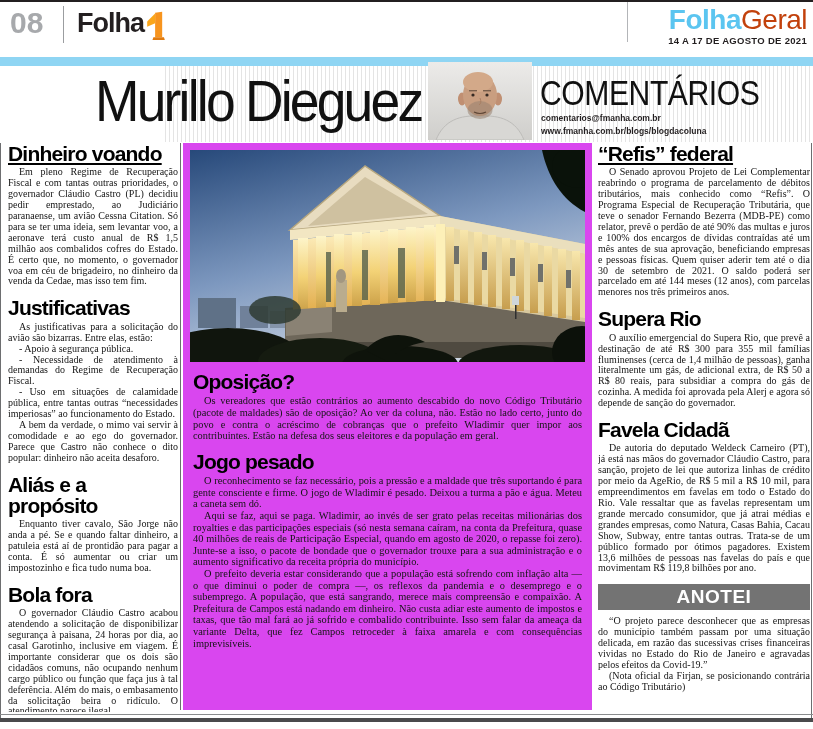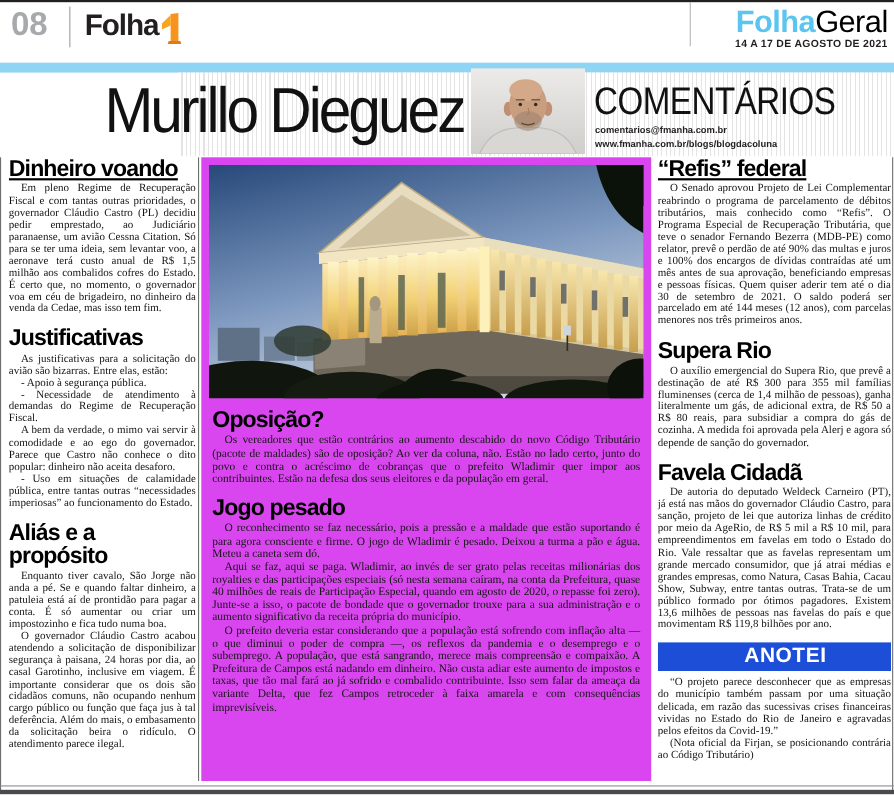--- a/index.html
+++ b/index.html
@@ -8,21 +8,21 @@
   
   .top-rule{position:absolute;left:0;top:0;width:813px;height:2px;background:#231f20;}
   .pageno{position:absolute;left:10px;top:8px;font:700 30px/1 "Liberation Sans",sans-serif;color:#a7a9ac;}
   .hdr-sep1{position:absolute;left:63px;top:6px;width:1px;height:37px;background:#9b9da0;}
   .brand-left{position:absolute;left:77px;top:10px;display:flex;align-items:flex-start;}
   .brand-left .word{font:700 27px/1 "Liberation Sans",sans-serif;color:#231f20;letter-spacing:-1px;}
   .brand-left svg{margin-left:2px;}
   .brand-right{position:absolute;right:6px;top:6px;text-align:right;}
   .brand-right .line1{font:400 28px/1 "Liberation Sans",sans-serif;letter-spacing:-0.5px;}
   .brand-right .blue{color:#5bc5f0;font-weight:700;}
-  .brand-right .grey{color:#000000;}
+  .brand-right .grey{color:#c2410c;}
   .brand-right .date{font:700 9.5px/1.4 "Liberation Sans",sans-serif;color:#231f20;letter-spacing:.3px;}
   .hdr-sep2{position:absolute;left:627px;top:2px;width:1px;height:40px;background:#b3b5b8;}
   .blue-bar{position:absolute;left:0;top:57px;width:813px;height:9px;background:#8fd5f3;}
   
   .masthead{position:absolute;left:162px;top:66px;width:651px;height:76px;
     background:repeating-linear-gradient(90deg,#ffffff 0px,#ffffff 3px,#e4e4e4 3px,#e4e4e4 4px);}
   .columnist-name{position:absolute;left:95px;top:72px;font:400 58px/1 "Liberation Sans",sans-serif;
     color:#111;letter-spacing:-3px;transform:scaleX(.92);transform-origin:left top;white-space:nowrap;}
   .headshot{position:absolute;left:428px;top:62px;width:104px;height:78px;}
   .comentarios{position:absolute;left:540px;top:75px;font:400 35px/1 "Liberation Sans",sans-serif;
@@ -40,21 +40,21 @@
   .panel{position:absolute;left:183px;top:143px;width:409px;height:567px;background:#d946ef;overflow:hidden;}
   .panel-photo{margin:7px 7px 0 7px;width:395px;height:212px;display:block;}
   .panel-text{padding:0 10px;}
   .sec-title{margin:10px 0 3px;font:700 21px/1.02 "Liberation Sans",sans-serif;
     color:#000;letter-spacing:-0.8px;}
   .first .sec-title{margin-top:3px;text-decoration:underline;}
   .panel .sec-title{margin-top:9px;}
   p.body{margin:0;font-size:10px;line-height:10.9px;text-align:justify;text-indent:11px;color:#141414;}
   .panel p.body{font-size:10.4px;line-height:11.6px;}
   
-  .anotei-bar{margin:10px 0 6px;height:26px;background:#1d4ed8;color:#fff;text-align:center;
+  .anotei-bar{margin:10px 0 6px;height:26px;background:#737373;color:#fff;text-align:center;
     font:700 19px/26px "Liberation Sans",sans-serif;letter-spacing:.5px;padding-left:20px;}
 </style>
 </head>
 <body>
 
 <div class="page">
 
   <div class="top-rule"></div>
 
   <div class="pageno">08</div>
@@ -116,28 +116,29 @@
   <div class="col-left">
     <div class="sec first">
       <h2 class="sec-title">Dinheiro voando</h2>
       <p class="body">Em pleno Regime de Recuperação Fiscal e com tantas outras prioridades, o governador Cláudio Castro (PL) decidiu pedir emprestado, ao Judiciário paranaense, um avião Cessna Citation. Só para se ter uma ideia, sem levantar voo, a aeronave terá custo anual de R$ 1,5 milhão aos combalidos cofres do Estado. É certo que, no momento, o governador voa em céu de brigadeiro, no dinheiro da venda da Cedae, mas isso tem fim.</p>
     </div>
     <div class="sec">
       <h2 class="sec-title">Justificativas</h2>
       <p class="body">As justificativas para a solicitação do avião são bizarras. Entre elas, estão:</p>
       <p class="body">- Apoio à segurança pública.</p>
       <p class="body">- Necessidade de atendimento à demandas do Regime de Recuperação Fiscal.</p>
+      <p class="body">- Uso em situações de calamidade pública, entre tantas outras “necessidades imperiosas” ao funcionamento do Estado.</p>
       <p class="body">A bem da verdade, o mimo vai servir à comodidade e ao ego do governador. Parece que Castro não conhece o dito popular: dinheiro não aceita desaforo.</p>
-      <p class="body">- Uso em situações de calamidade pública, entre tantas outras “necessidades imperiosas” ao funcionamento do Estado.</p>
     </div>
     <div class="sec">
       <h2 class="sec-title">Aliás e a propósito</h2>
       <p class="body">Enquanto tiver cavalo, São Jorge não anda a pé. Se e quando faltar dinheiro, a patuleia está aí de prontidão para pagar a conta. É só aumentar ou criar um impostozinho e fica tudo numa boa.</p>
     </div>
     <div class="sec">
+      <h2 class="sec-title">Bola fora</h2>
       <p class="body">O governador Cláudio Castro acabou atendendo a solicitação de disponibilizar segurança à paisana, 24 horas por dia, ao casal Garotinho, inclusive em viagem. É importante considerar que os dois são cidadãos comuns, não ocupando nenhum cargo público ou função que faça jus à tal deferência. Além do mais, o embasamento da solicitação beira o ridículo. O atendimento parece ilegal.</p>
     </div>
   </div>
 
   <div class="panel">
     <svg class="panel-photo" viewBox="0 0 395 212">
       <defs>
         <linearGradient id="sky" x1="0" y1="0" x2="0.45" y2="1">
           <stop offset="0" stop-color="#27497a"></stop>
           <stop offset="0.55" stop-color="#7d98bf"></stop>
@@ -224,21 +225,21 @@
       <path d="M352,0 L395,0 L395,62 C372,50 358,28 352,0 Z" fill="#0a120a"></path>
       <ellipse cx="388" cy="16" rx="26" ry="22" fill="#0a120a"></ellipse>
     </svg>
     <div class="panel-text">
       <div class="sec">
         <h2 class="sec-title">Oposição?</h2>
         <p class="body">Os vereadores que estão contrários ao aumento descabido do novo Código Tributário (pacote de maldades) são de oposição? Ao ver da coluna, não. Estão no lado certo, junto do povo e contra o acréscimo de cobranças que o prefeito Wladimir quer impor aos contribuintes. Estão na defesa dos seus eleitores e da população em geral.</p>
       </div>
       <div class="sec">
         <h2 class="sec-title">Jogo pesado</h2>
-        <p class="body">O reconhecimento se faz necessário, pois a pressão e a maldade que estão suportando é para agora consciente e firme. O jogo de Wladimir é pesado. Deixou a turma a pão e água. Meteu a caneta sem dó.</p>
+        <p class="body">O reconhecimento se faz necessário, pois a pressão e a maldade que três suportando é para gente consciente e firme. O jogo de Wladimir é pesado. Deixou a turma a pão e água. Meteu a caneta sem dó.</p>
       </div>
       <div class="sec">
         <p class="body">Aqui se faz, aqui se paga. Wladimir, ao invés de ser grato pelas receitas milionárias dos royalties e das participações especiais (só nesta semana caíram, na conta da Prefeitura, quase 40 milhões de reais de Participação Especial, quando em agosto de 2020, o repasse foi zero). Junte-se a isso, o pacote de bondade que o governador trouxe para a sua administração e o aumento significativo da receita própria do município.</p>
       </div>
       <div class="sec">
         <p class="body">O prefeito deveria estar considerando que a população está sofrendo com inflação alta — o que diminui o poder de compra —, os reflexos da pandemia e o desemprego e o subemprego. A população, que está sangrando, merece mais compreensão e compaixão. A Prefeitura de Campos está nadando em dinheiro. Não custa adiar este aumento de impostos e taxas, que tão mal fará ao já sofrido e combalido contribuinte. Isso sem falar da ameaça da variante Delta, que fez Campos retroceder à faixa amarela e com consequências imprevisíveis.</p>
       </div>
     </div>
   </div>
 

